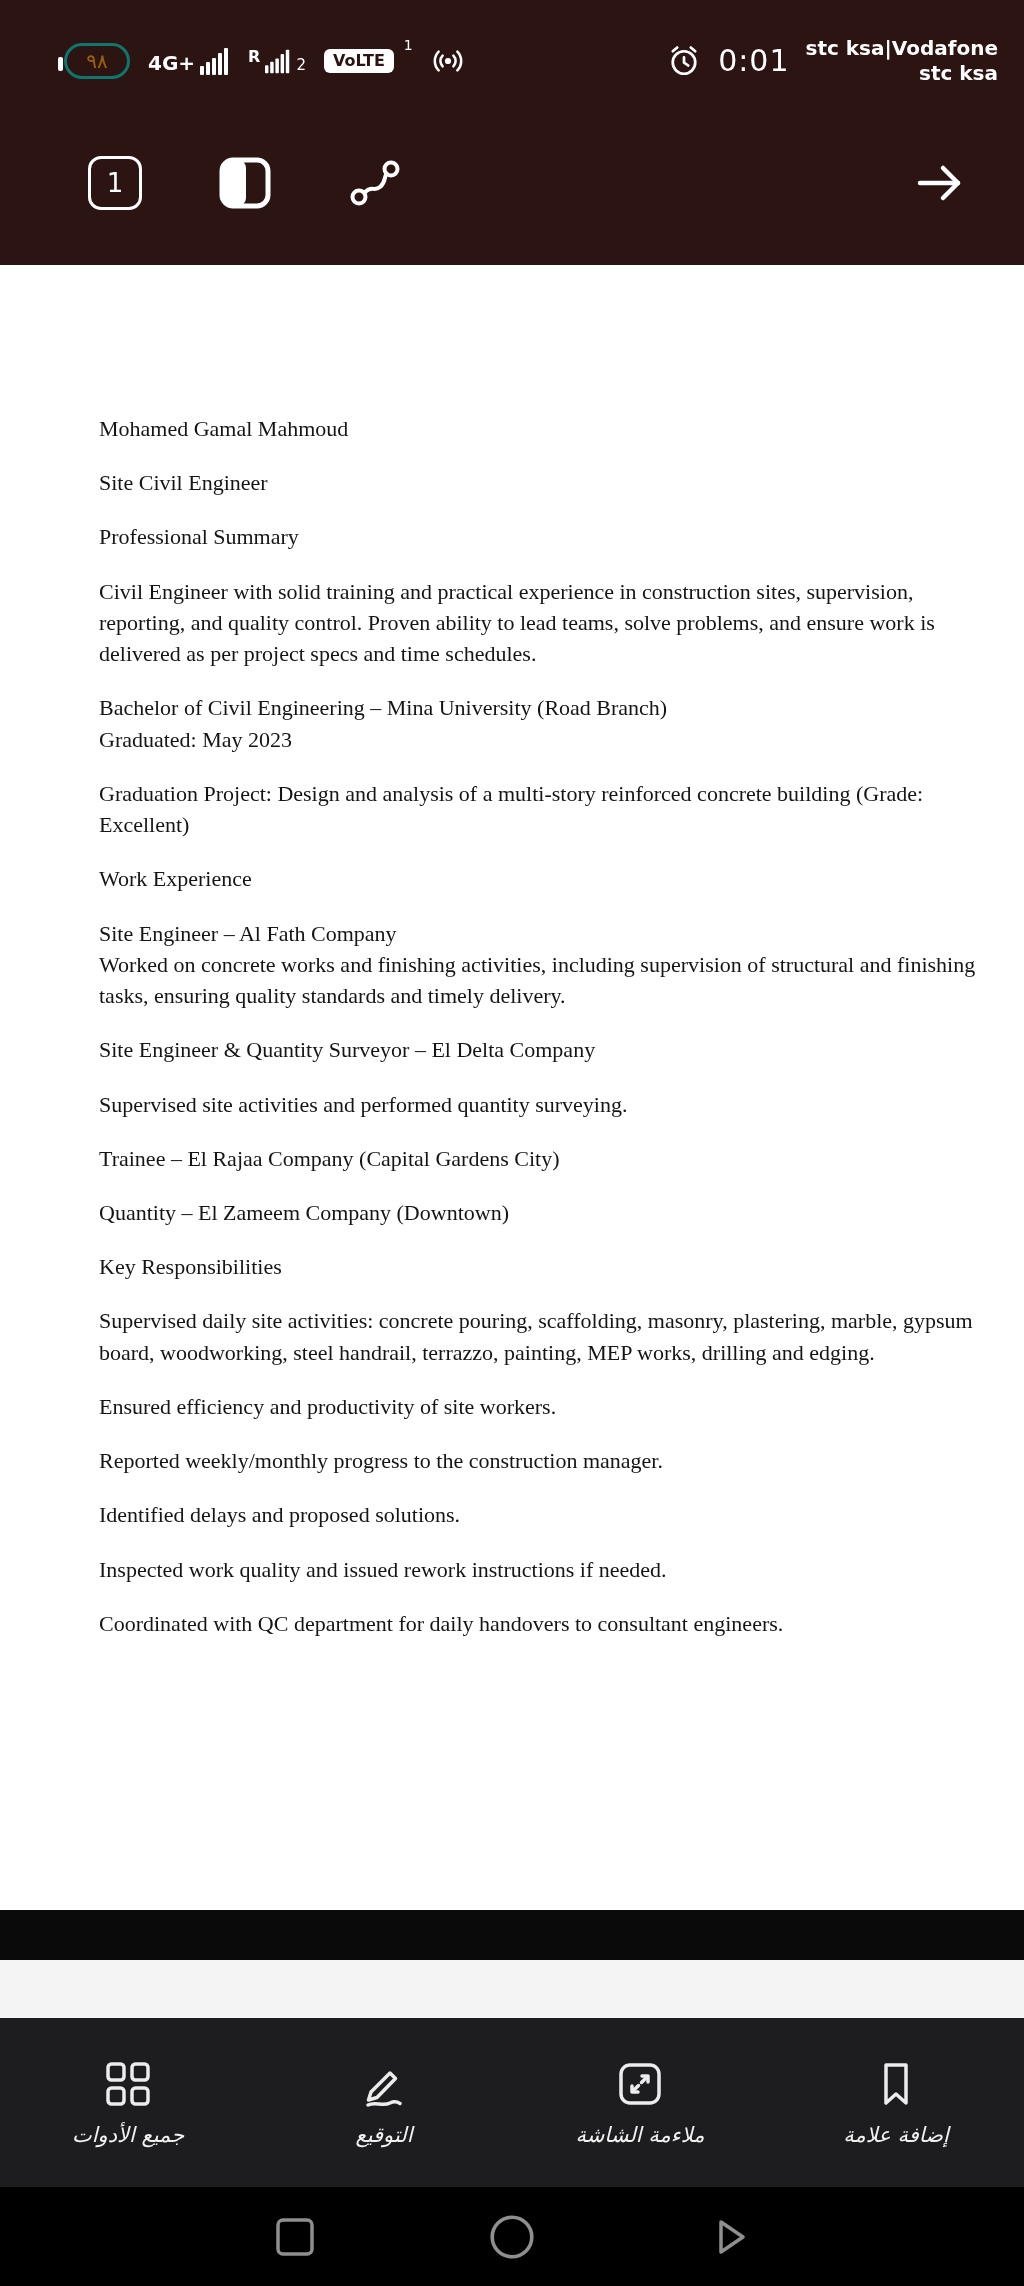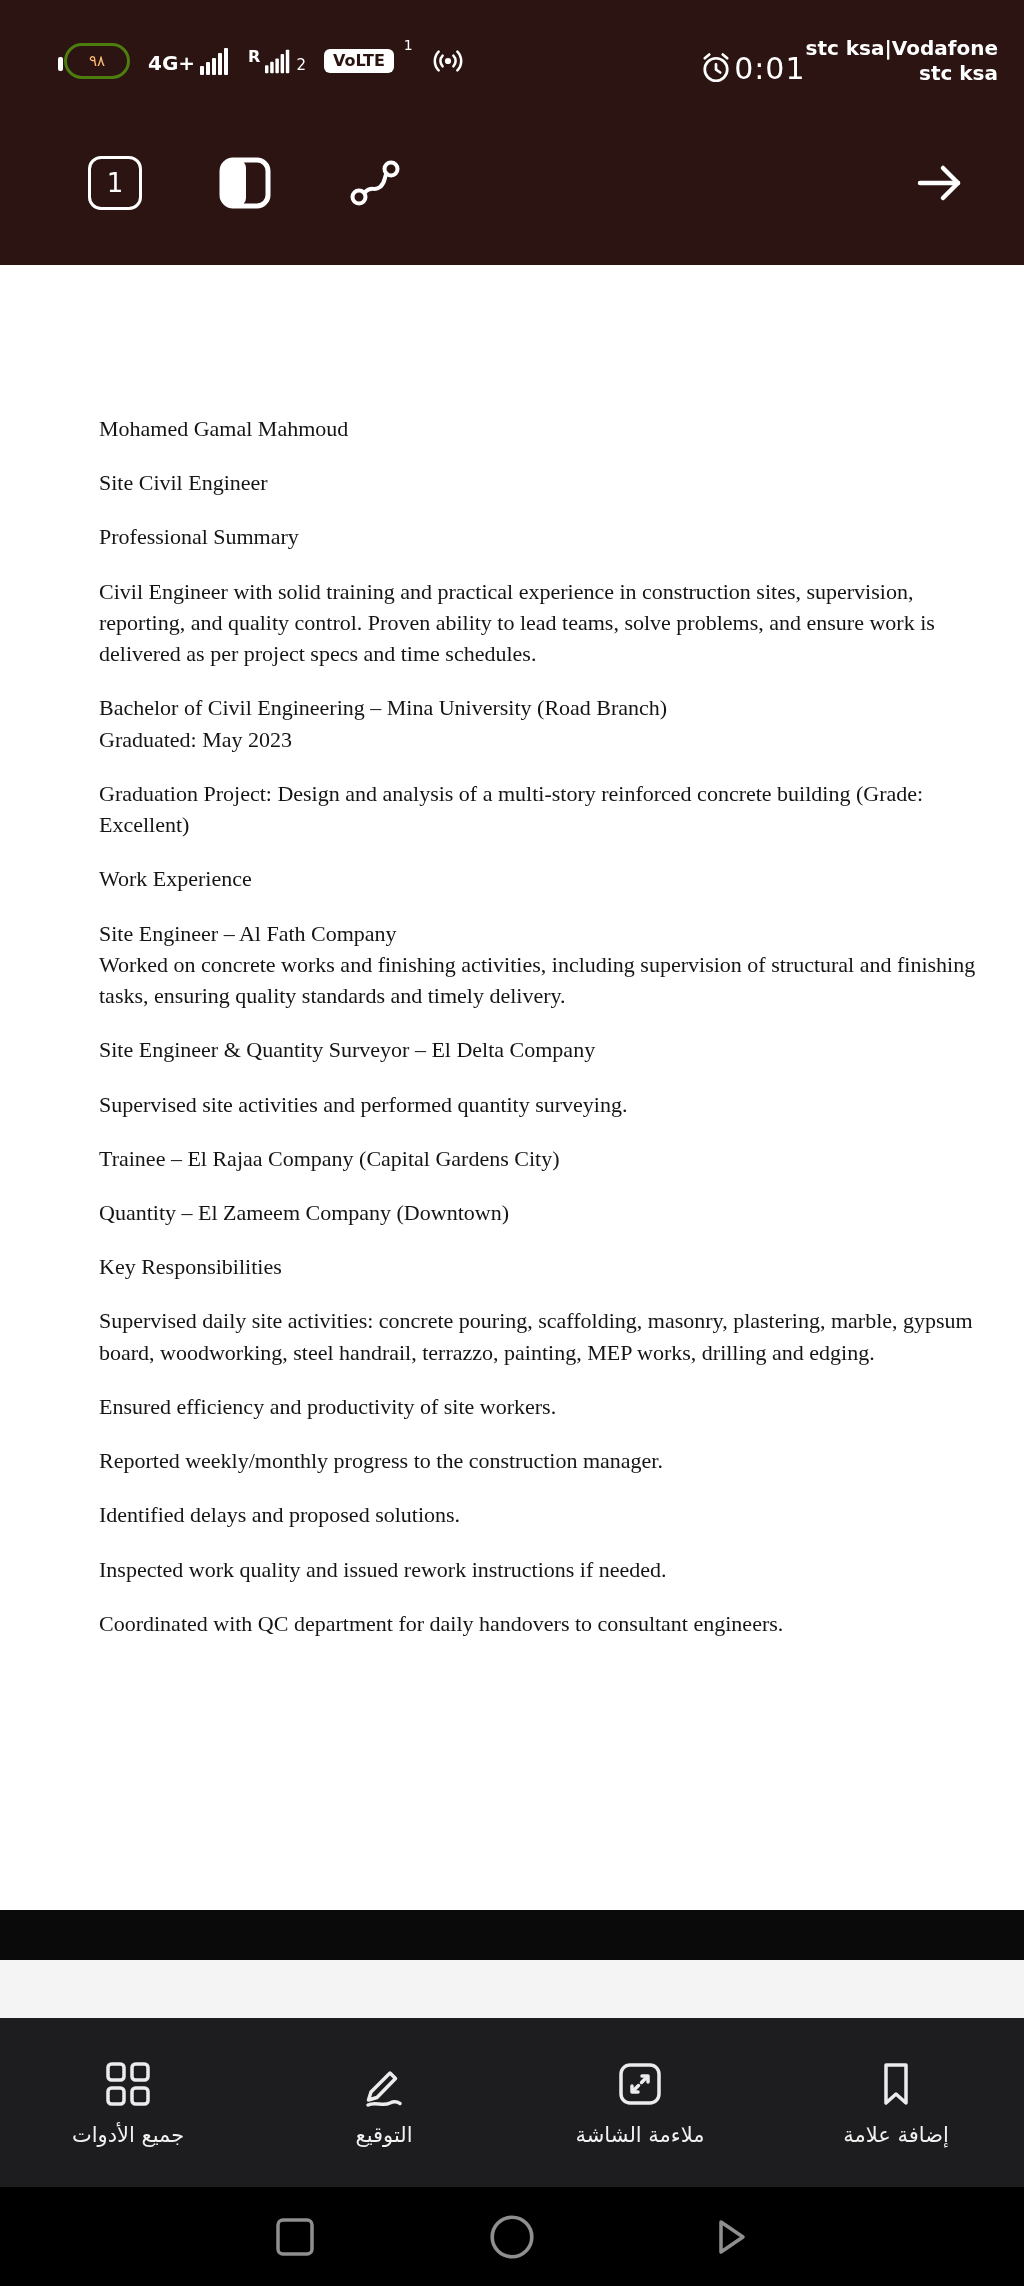--- a/index.html
+++ b/index.html
@@ -10,37 +10,37 @@
     font-family:"DejaVu Sans", sans-serif;
   }
   
   .app-header{ background:#2b1412; color:#fff; flex:0 0 auto; }
   .statusbar{
     height:115px; display:flex; justify-content:space-between; align-items:center;
     padding:6px 26px 0 64px;
   }
   .status-left{ display:flex; align-items:center; gap:18px; }
   .battery{
-    position:relative; width:66px; height:36px; border:3px solid #4d7c0f; border-radius:18px;
-    display:flex; align-items:center; justify-content:center; font-size:15px; color:#fdba74;
+    position:relative; width:66px; height:36px; border:3px solid #0f766e; border-radius:18px;
+    display:flex; align-items:center; justify-content:center; font-size:20px; color:#a16207;
   }
   .battery::before{
     content:""; position:absolute; left:-9px; top:11px; width:5px; height:14px;
     background:#fff; border-radius:2px;
   }
   .net-group{ display:flex; align-items:flex-end; gap:5px; }
   .net-label{ font-size:20px; font-weight:bold; line-height:1; padding-bottom:3px; }
   .net-label.small{ font-size:16px; align-self:flex-start; padding-top:2px; }
   .sim-num{ font-size:15px; line-height:1; padding-bottom:2px; }
   .volte{
     background:#fff; color:#2b1412; font-size:16px; font-weight:bold;
     border-radius:6px; padding:4px 9px; line-height:1;
   }
   .sup-mark{ font-size:14px; align-self:flex-start; margin:-6px 0 0 -8px; }
-  .status-right{ display:flex; align-items:flex-end; }
+  .status-right{ display:flex; align-items:center; gap:16px; }
   .time{ font-size:30px; letter-spacing:1px; }
   .carrier{ text-align:right; font-size:20px; font-weight:bold; line-height:25px; }
   
   .pdf-toolbar{
     height:150px; display:flex; align-items:center; gap:76px;
     padding:0 56px 14px 88px;
   }
   .tool-btn{ background:none; border:none; cursor:pointer; display:flex; align-items:center; }
   .page-indicator{
     width:54px; height:54px; border:3.5px solid #fff; border-radius:13px;
@@ -61,21 +61,21 @@
   .pre{ white-space:pre-line; }
   
   .page-end-bar{ flex:0 0 50px; background:#0a0a0a; }
   .viewer-gap{ flex:0 0 58px; background:#f4f4f5; }
   
   .tools-bar{
     flex:0 0 169px; background:#1d1d1f; display:flex; align-items:center;
   }
   .tool-item{
     flex:1; display:flex; flex-direction:column; align-items:center; gap:13px;
-    color:#ececec; cursor:pointer;
+    color:#ececec; cursor:pointer;font-style:italic;
   }
   .tool-label{ font-size:21px; color:#f2f2f2; }
   
   .android-nav{
     flex:0 0 99px; background:#000; display:flex; align-items:center;
     justify-content:center; gap:168px;
   }
   .nav-btn{ background:none; border:none; cursor:pointer; display:flex; align-items:center; }
 </style>
 </head>

